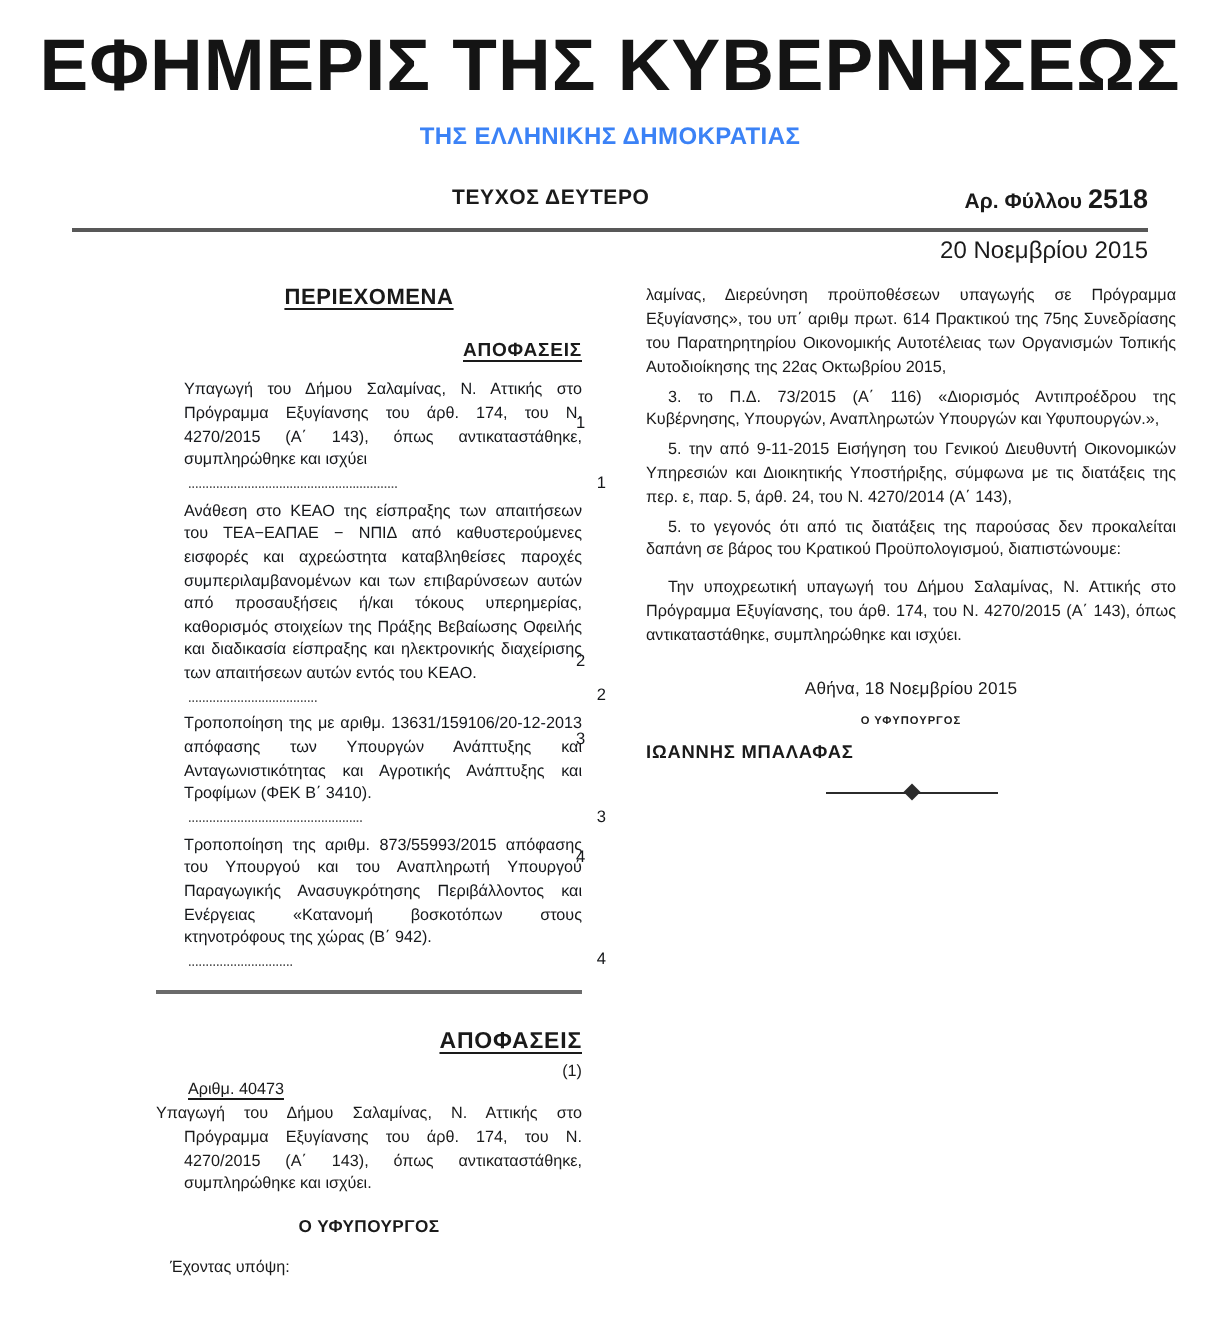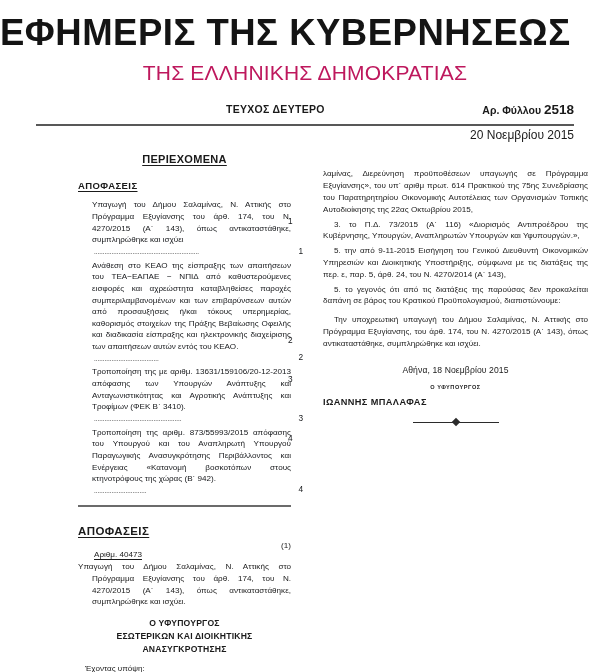--- a/index.html
+++ b/index.html
@@ -14,36 +14,36 @@
     color: #1a1a1a;
     overflow: hidden;
     position: relative;
   }
 
   
   .masthead {
     padding: 6px 0 0 0;
   }
   .gazette-title {
-    text-align: left;
+    text-align: center;
     font-family: "Liberation Sans", sans-serif;
     font-weight: bold;
     font-size: 36.5px;
     letter-spacing: 0.5px;
     color: #141414;
     line-height: 1.05;
     margin: 8px 0 0 0;
     white-space: nowrap;
   }
   .gazette-subtitle {
     text-align: center;
-    font-weight: normal;
-    font-size: 21px;
+    font-weight: bold;
+    font-size: 12px;
     letter-spacing: 0.2px;
-    color: #be185d;
+    color: #3b82f6;
     margin: 9px 0 0 0;
   }
 
   .issue-bar {
     margin: 18px 36px 0 36px;
     position: relative;
     height: 18px;
   }
   .issue-type {
     position: absolute;
@@ -89,35 +89,34 @@
     font-size: 8.1px;
     line-height: 1.42;
   }
   .col-left {
     width: 305px;
     padding: 0 14px 0 78px;
   }
   .col-right {
     width: 305px;
     padding: 0 22px 0 18px;
-    margin-top: 16px;
   }
 
   
   .contents-heading {
     text-align: center;
     font-weight: bold;
     font-size: 11px;
     letter-spacing: 0.3px;
     text-decoration: underline;
     text-underline-offset: 2px;
     margin: 0 0 11px 0;
   }
   .section-heading {
-    text-align: left;
+    text-align: right;
     font-weight: bold;
     font-size: 9.5px;
     letter-spacing: 0.4px;
     text-decoration: underline;
     text-underline-offset: 2px;
     margin: 0 0 7px 0;
   }
   .section-heading.big {
     font-size: 11.5px;
     margin: 16px 0 9px 0;
@@ -321,21 +320,20 @@
 
     <div>
       <span class="marker-1">(1)</span>
       <span class="arith-line">Αριθμ. 40473</span>
     </div>
 
     <div class="decision-summary">Υπαγωγή του Δήμου Σαλαμίνας, Ν. Αττικής στο Πρόγραμμα Εξυγίανσης του άρθ. 174, του Ν. 4270/2015 (Α΄ 143), όπως αντικαταστάθηκε, συμπληρώθηκε και ισχύει.</div>
 
     <div class="authority">
       <div>Ο ΥΦΥΠΟΥΡΓΟΣ</div>
-      <div>ΕΣΩΤΕΡΙΚΩΝ ΚΑΙ ΔΙΟΙΚΗΤΙΚΗΣ ΑΝΑΣΥΓΚΡΟΤΗΣΗΣ</div>
     </div>
 
     <div class="para havingregard">Έχοντας υπόψη:</div>
 
   </div>
 
   <div class="col col-right">
 
     <div class="rc-para" style="text-indent:0;">λαμίνας, Διερεύνηση προϋποθέσεων υπαγωγής σε Πρόγραμμα Εξυγίανσης», του υπ΄ αριθμ πρωτ. 614 Πρακτικού της 75ης Συνεδρίασης του Παρατηρητηρίου Οικονομικής Αυτοτέλειας των Οργανισμών Τοπικής Αυτοδιοίκησης της 22ας Οκτωβρίου 2015,</div>
 

